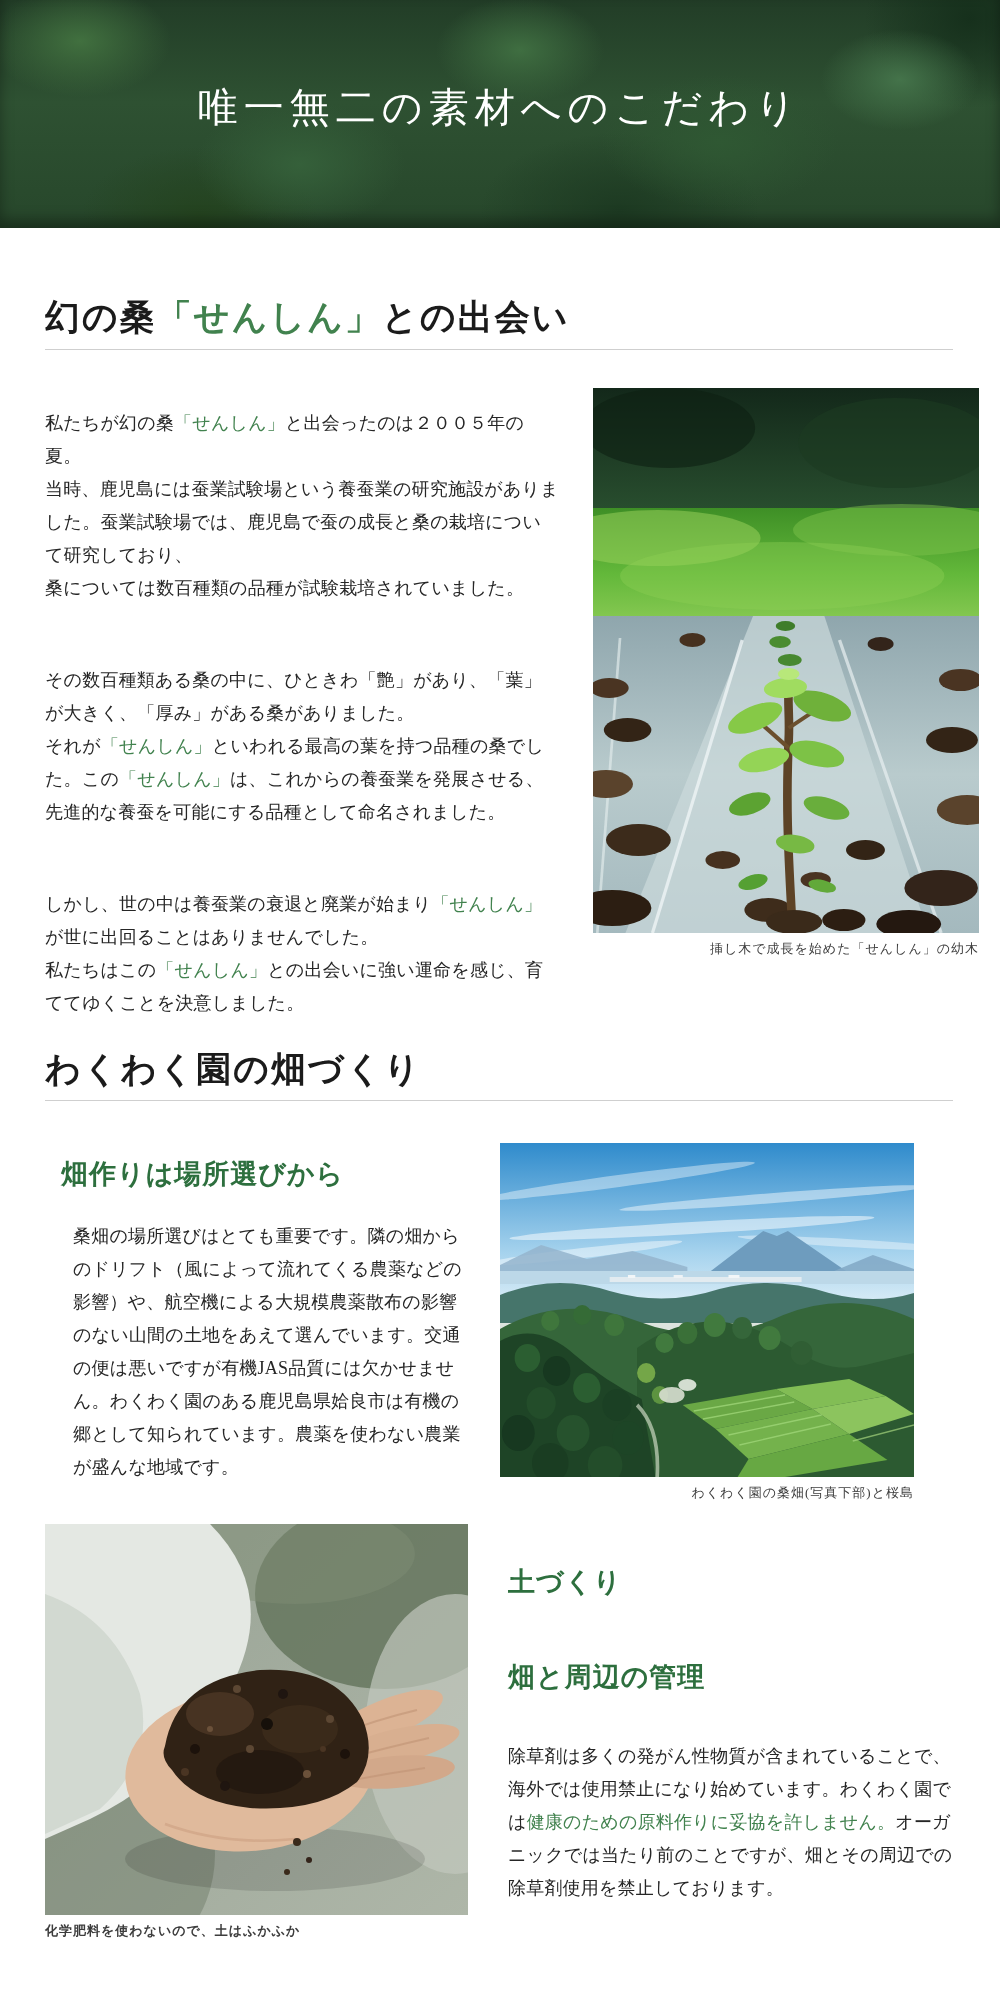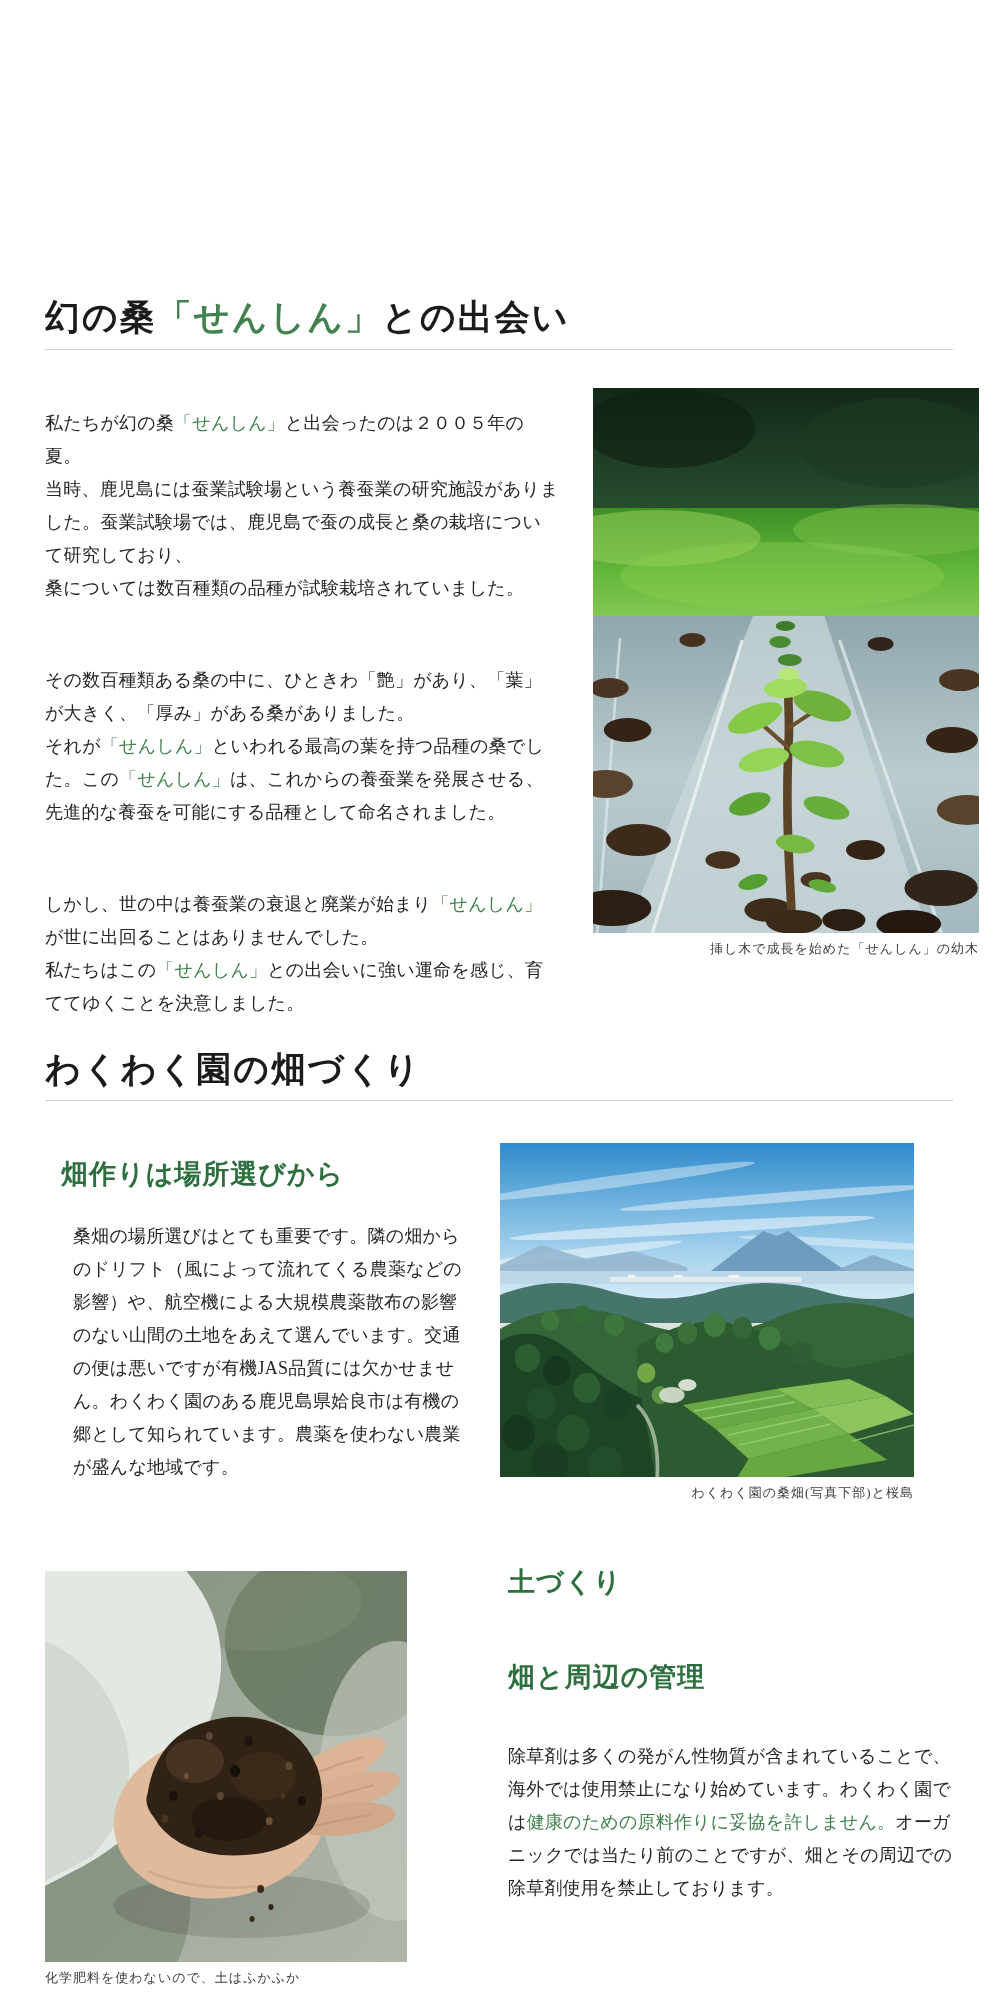--- a/index.html
+++ b/index.html
@@ -52,31 +52,34 @@
   .col-right p{margin:0 0 16px;}
 
   
   .fig{position:absolute;margin:0;}
   .photo{width:100%;overflow:hidden;background:#dde3de;}
   .photo svg{display:block;width:100%;height:100%;}
   #fig-seedling{left:593px;top:388px;width:386px;}
   #fig-seedling .photo{height:545px;}
   #fig-landscape{left:500px;top:1143px;width:414px;}
   #fig-landscape .photo{height:334px;}
-  #fig-soil{left:45px;top:1571px;width:362px;}
+  #fig-soil{left:45px;top:1524px;width:423px;font-weight:bold;}
   #fig-soil .photo{height:391px;}
   .cap{font-size:13px;color:#3d3d3d;letter-spacing:1px;margin-top:7px;line-height:1.4;}
   .cap-right{text-align:right;}
   .cap-left{text-align:left;}
 </style>
 </head>
 <body>
 
 <div class="page">
 
+  <header class="hero">
+    <h1 class="hero-title">唯一無二の素材へのこだわり</h1>
+  </header>
 
   <h2 class="h2" id="h2-senshin"><span>幻の桑</span><span class="green">「せんしん」</span><span>との出会い</span></h2>
   <div class="rule" id="rule-senshin"></div>
 
   <div class="col-senshin body-text">
     <p><span>私たちが幻の桑</span><span class="green">「せんしん」</span><span>と出会ったのは２００５年の夏。
 当時、鹿児島には蚕業試験場という養蚕業の研究施設がありました。蚕業試験場では、鹿児島で蚕の成長と桑の栽培について研究しており、
 桑については数百種類の品種が試験栽培されていました。</span></p>
     <p><span>その数百種類ある桑の中に、ひときわ「艶」があり、「葉」が大きく、「厚み」がある桑がありました。
 それが</span><span class="green">「せんしん」</span><span>といわれる最高の葉を持つ品種の桑でした。この</span><span class="green">「せんしん」</span><span>は、これからの養蚕業を発展させる、先進的な養蚕を可能にする品種として命名されました。</span></p>

